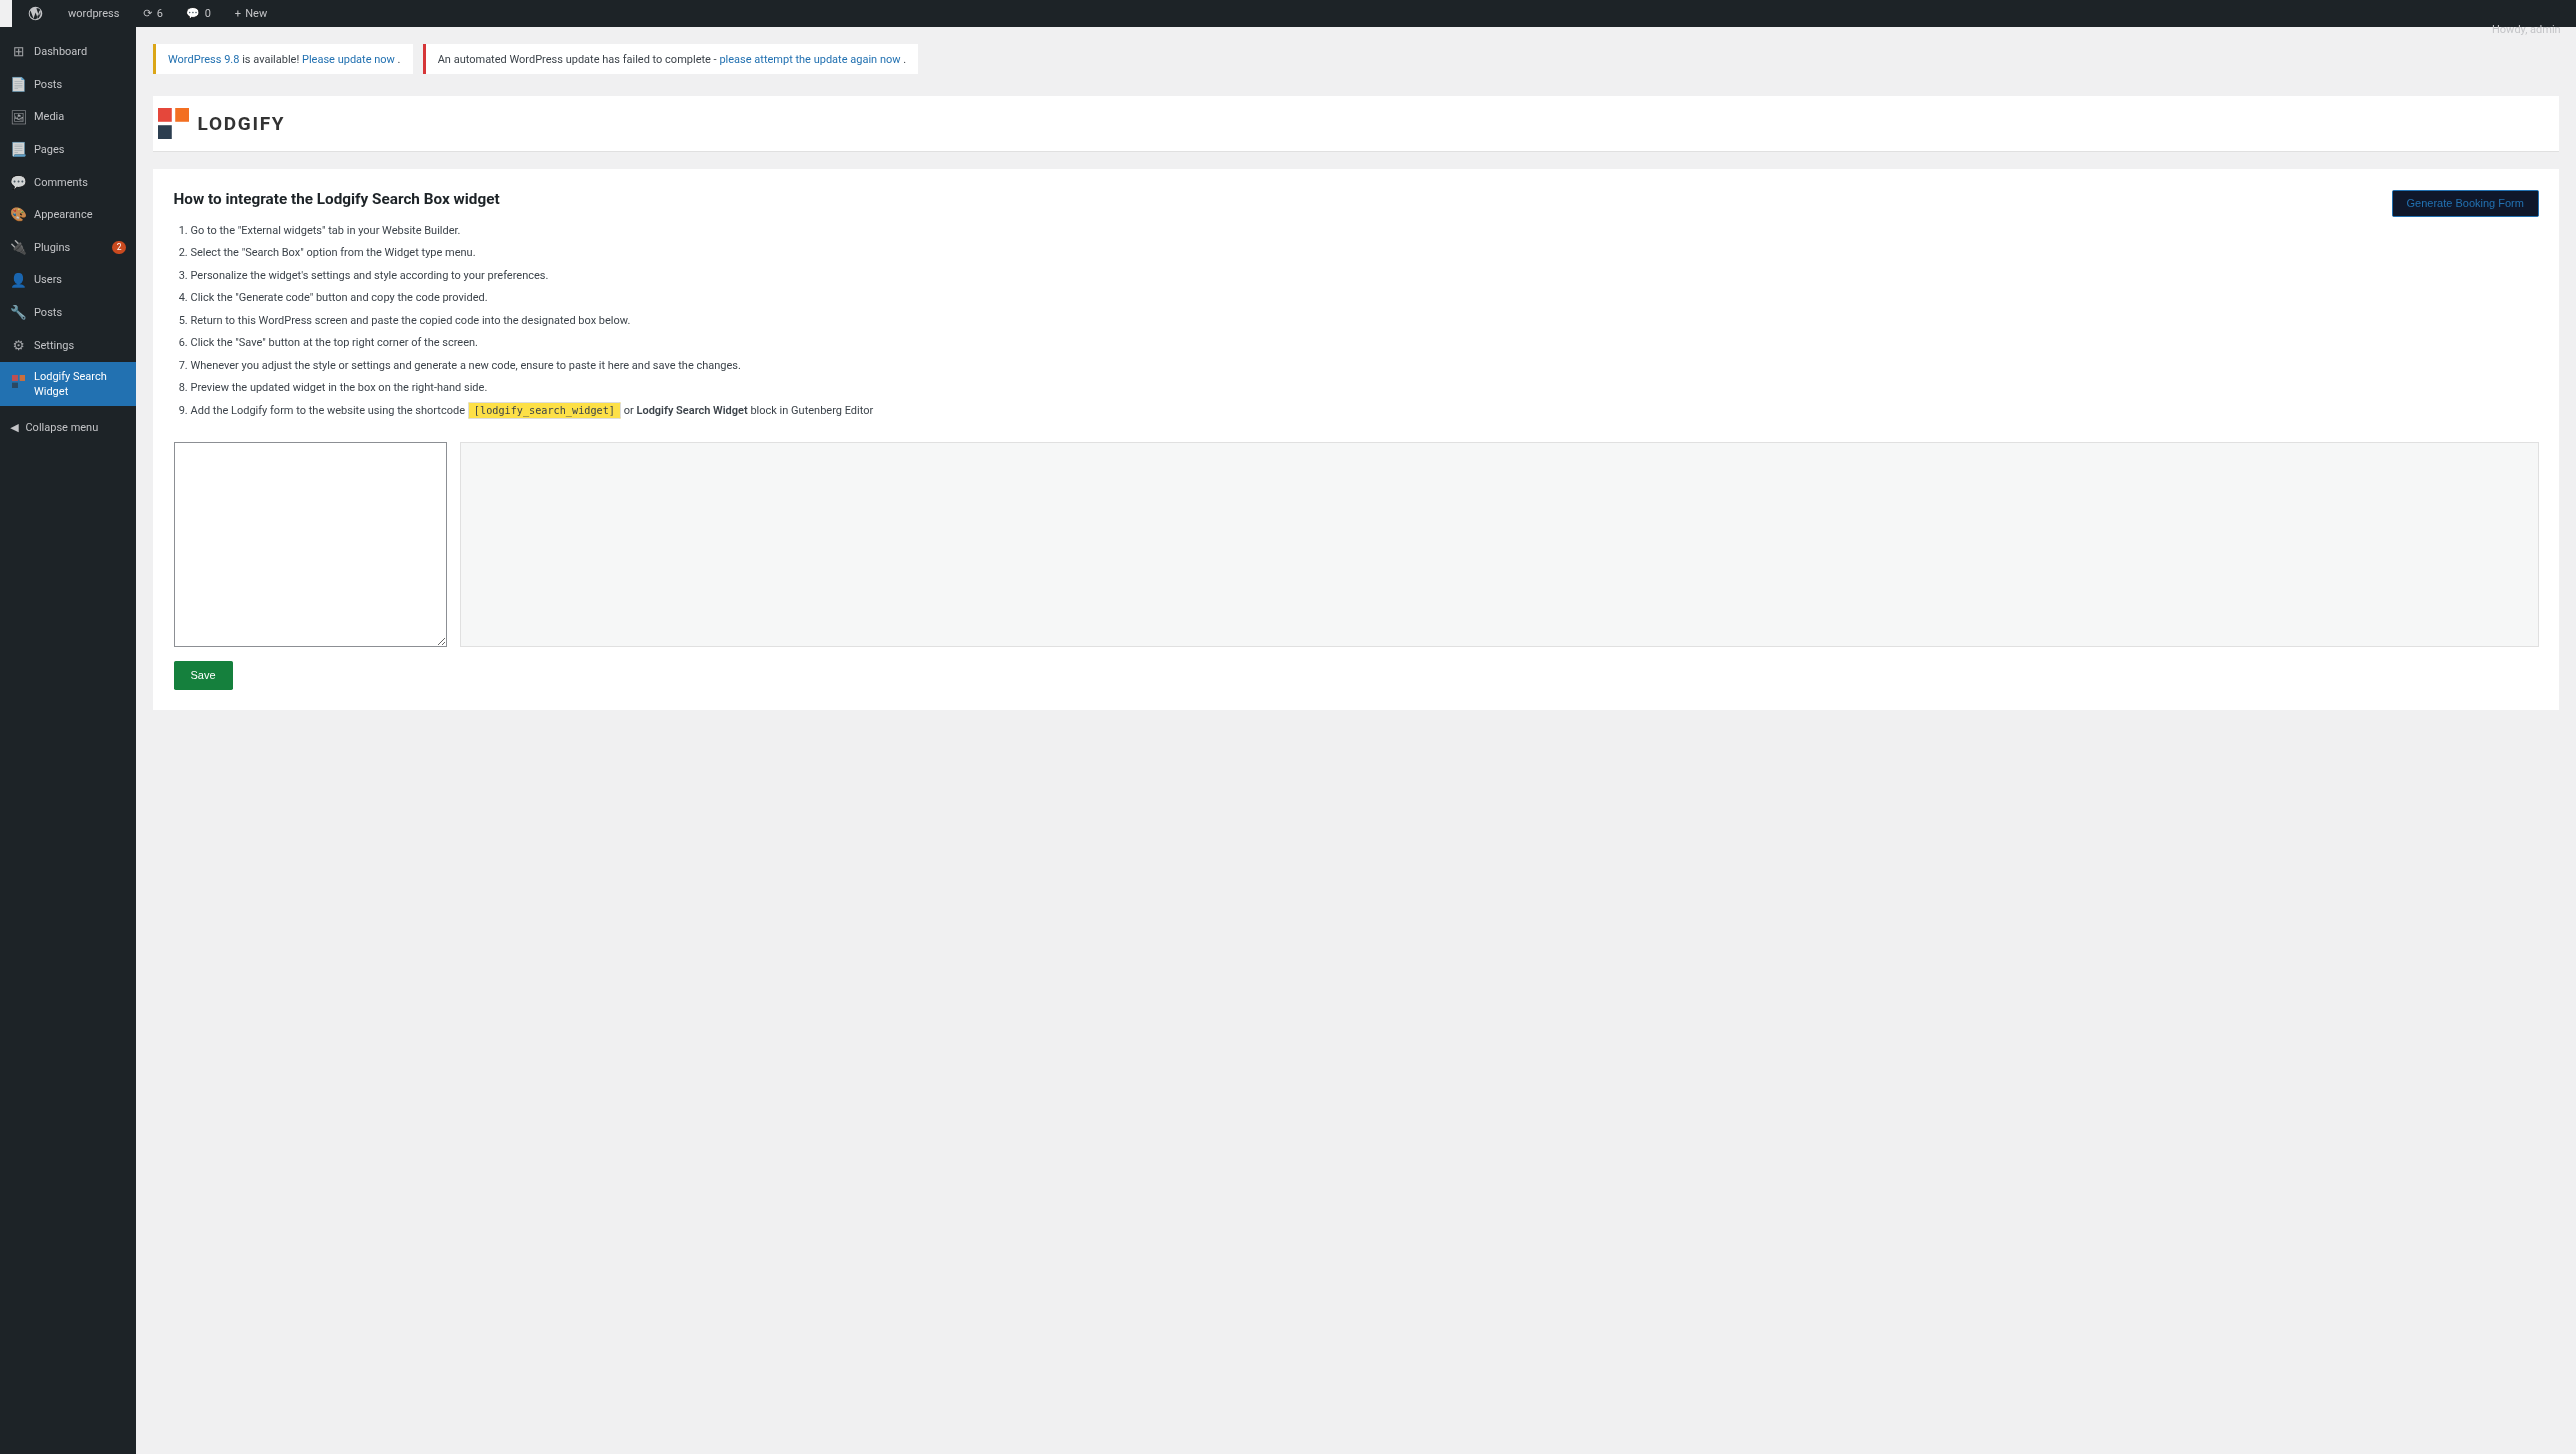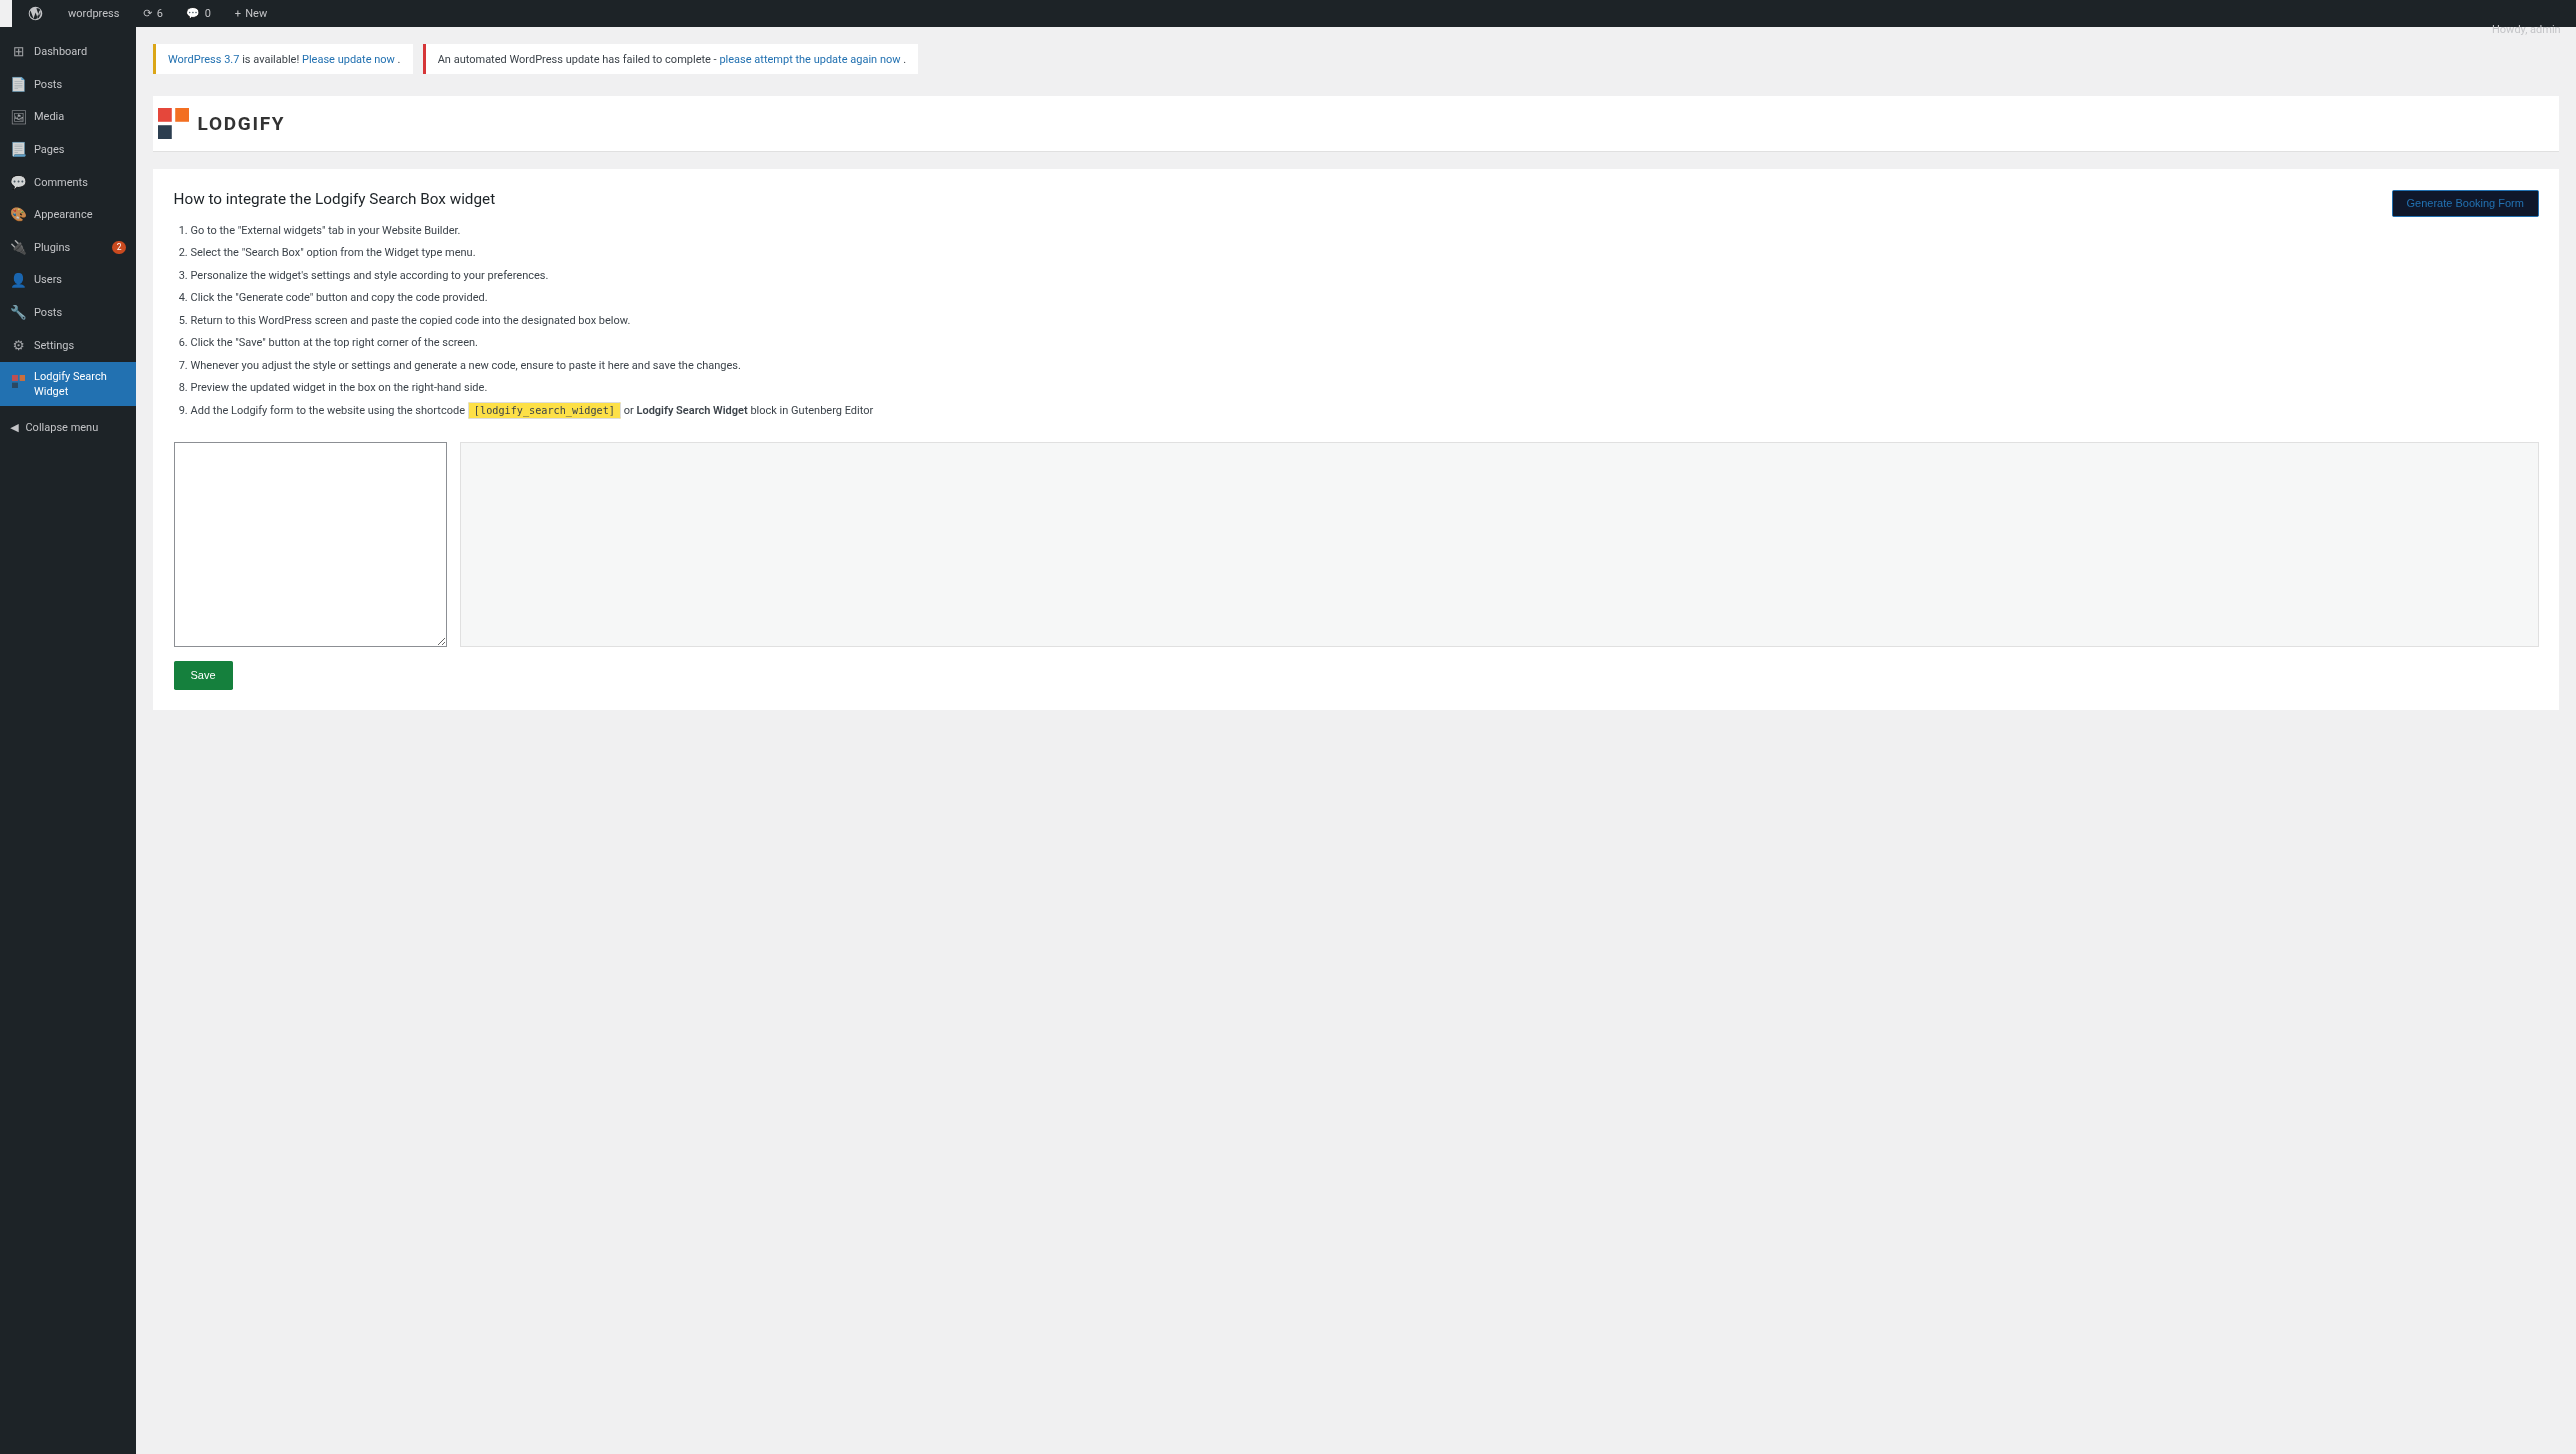--- a/index.html
+++ b/index.html
@@ -99,21 +99,21 @@
 
     
     .page-card {
       background: #fff;
       padding: 20.5px;
       margin-bottom: 17px;
     }
 
     .page-title {
       font-size: 15.3px;
-      font-weight: 400;
+      font-weight: 700;
       color: #1d2327;
       margin-bottom: 15.3px;
     }
 
     .instructions-header {
       display: flex;
       align-items: flex-start;
       justify-content: space-between;
     }
 
@@ -278,21 +278,21 @@
     <div class="collapse-item">
       <span>◀</span>
       <span>Collapse menu</span>
     </div>
   </nav>
 
   <div id="wpcontent">
 
     <div class="notices-row">
       <div class="notice notice-warning">
-        <a href="#">WordPress 3.7</a>
+        <a href="#">WordPress 9.8</a>
         <span> is available! </span>
         <a href="#">Please update now</a>
         <span>.</span>
       </div>
       <div class="notice" style="border-left-color: #d63638;">
         <span>An automated WordPress update has failed to complete - </span>
         <a href="#">please attempt the update again now</a>
         <span>.</span>
       </div>
     </div>

